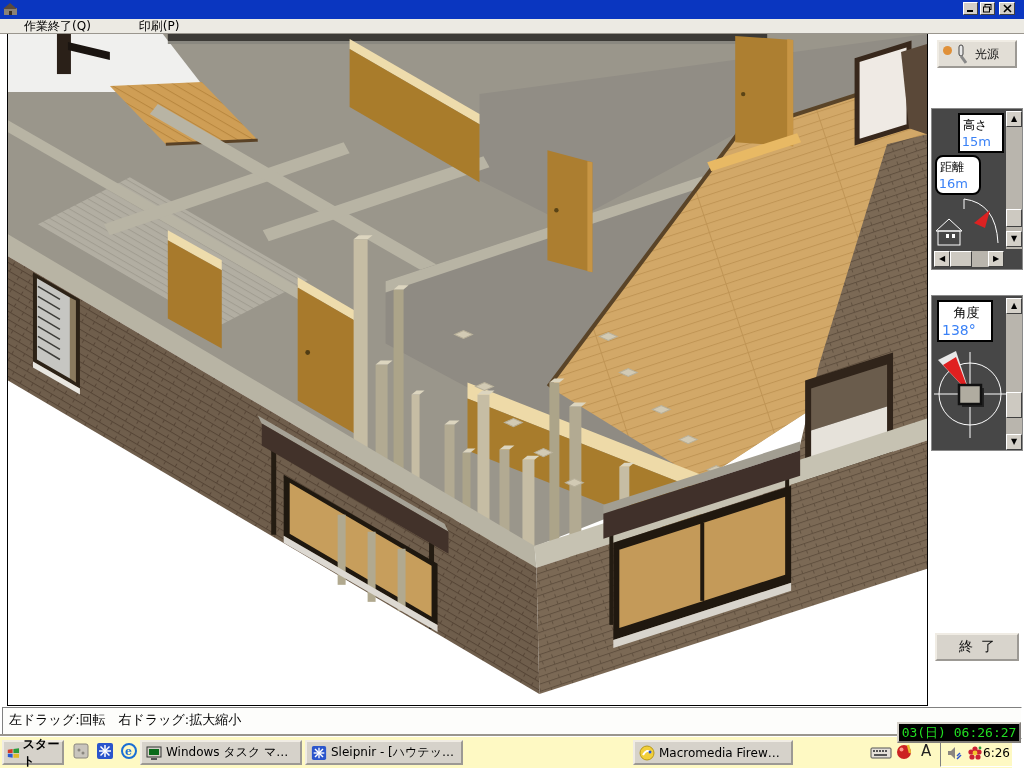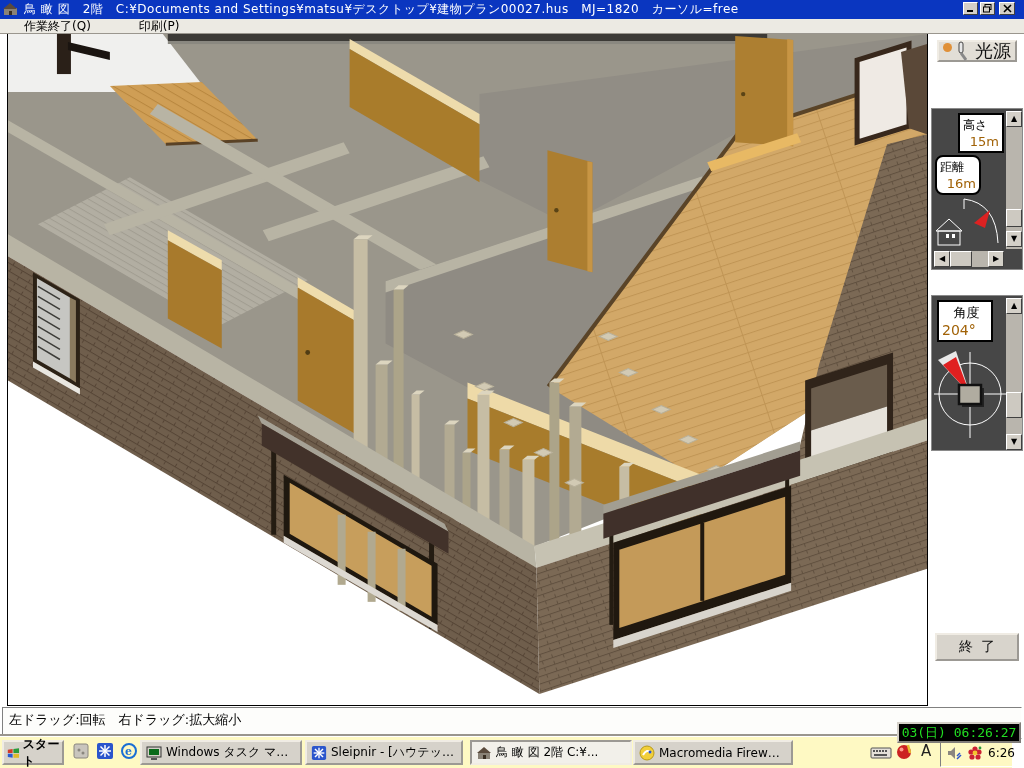--- a/index.html
+++ b/index.html
@@ -24,34 +24,34 @@
     font-size:12px; color:#000; }
   .menu-item { padding:0 24px; height:14px; line-height:14px; }
 
   
   #canvas { left:7px; top:34px; width:921px; height:672px; background:#fff;
     border-left:1px solid #000; border-right:1px solid #000; border-bottom:1px solid #000; }
   #scene { width:100%; height:100%; display:block; }
 
   
   #sidebar { left:929px; top:34px; width:95px; height:672px; background:#fff; }
-  #light-btn { left:8px; top:6px; width:80px; height:22px; background:#e2ded6;
-    border:2px outset #f0ece4; display:flex; align-items:center; font-size:18px; color:#111; }
+  #light-btn { left:8px; top:6px; width:80px; height:28px; background:#e2ded6;
+    border:2px outset #f0ece4; display:flex; align-items:center; font-size:12px; color:#111; }
   #light-dot { width:9px; height:9px; border-radius:50%; background:#e09038; margin:0 3px 8px 4px; }
   #light-label { margin-left:8px; }
 
   .panel { background:#474747; border:1px solid #8a8a8a; }
   #hd-panel { left:2px; top:74px; width:92px; height:162px; }
   #angle-panel { left:2px; top:261px; width:92px; height:156px; }
   .vbox { background:#fff; border:2px solid #000; color:#000; }
   #height-box { left:26px; top:4px; width:46px; height:40px; }
   #dist-box { left:3px; top:46px; width:46px; height:40px;border-radius:8px; }
   #angle-box { left:5px; top:4px; width:56px; height:42px; }
   .vbox .lab { font-size:12px; padding:2px 0 0 3px; }
-  .vbox .val { font-size:13px; color:#a16207; text-align:right; padding-right:3px; }
+  .vbox .val { font-size:13px; color:#3b82f6; text-align:right; padding-right:11px; }
   #angle-box .lab { font-size:13px;text-align:center; }
   #angle-box .val { font-size:14px; text-align:left; padding-left:3px; }
 
   .sbtn { background:#d4d0c8; border:1px solid; border-color:#fff #404040 #404040 #fff;
     display:flex; align-items:center; justify-content:center; font-size:8px; color:#000;
     line-height:1; }
   .sthumb { background:#cdc9c1; border:1px solid; border-color:#fff #404040 #404040 #fff; }
   .strack { background:#b9b5ad; }
 
   #exit-btn { left:6px; top:599px; width:84px; height:28px; background:#d8d4cc;
@@ -78,33 +78,32 @@
   .ql-icon { top:5px; width:18px; height:18px; }
   .taskbtn { top:3px; height:25px; background:#d6d2ca; border:2px outset #f0ece4;
     display:flex; align-items:center; font-size:12px; color:#000; overflow:hidden;
     white-space:nowrap; padding:0 4px; }
   .taskbtn.active { border:2px inset #f0ece4; background:#f2f0ea; }
   .taskbtn .ticon { width:16px; height:16px; margin-right:4px; flex:0 0 auto; }
   .taskbtn .tlabel { overflow:hidden; text-overflow:ellipsis; }
   #tray-box { left:940px; top:1px; width:82px; height:29px;
     border:1px solid; border-color:#808080 #fff #fff #808080;
     display:flex; align-items:center; }
-  #tray-time { font-size:12px; color:#000; margin-left:5px; }
+  #tray-time { font-size:12px; color:#000; }
   #ime-a { left:921px; top:5px; font-size:15px; color:#222; }
 </style>
 </head>
 <body>
 
 <div id="titlebar" class="abs">
   <svg id="title-icon" viewBox="0 0 15 13">
     <rect x="1" y="5" width="13" height="7" fill="#8a8276"></rect>
     <polygon points="0,6 7,0 14,6" fill="#5a4a3c"></polygon>
     <rect x="6" y="8" width="3" height="4" fill="#3a2e22"></rect>
   </svg>
-  <span id="title-text">鳥 瞰 図　2階　C:¥Documents and Settings¥matsu¥デスクトップ¥建物プラン00027.hus　MJ=1820　カーソル=free</span>
   <div id="win-buttons">
     <div class="winbtn">
       <svg width="9" height="9" viewBox="0 0 9 9">
           <rect x="1" y="6" width="6" height="2" fill="#000"></rect>
         </svg>
     </div>
     <div class="winbtn">
       <svg width="9" height="9" viewBox="0 0 9 9">
         <rect x="2" y="0.5" width="6" height="5" fill="none" stroke="#000"></rect>
         <rect x="0.5" y="3" width="6" height="5" fill="#d4d0c8" stroke="#000"></rect>
@@ -365,21 +364,21 @@
     <div class="abs sbtn" style="left:74px;top:122px;width:16px;height:16px">▼</div>
     <div class="abs strack" style="left:2px;top:142px;width:70px;height:16px"></div>
     <div class="abs sbtn" style="left:2px;top:142px;width:16px;height:16px">◀</div>
     <div class="abs sthumb" style="left:18px;top:142px;width:22px;height:16px"></div>
     <div class="abs sbtn" style="left:56px;top:142px;width:16px;height:16px">▶</div>
   </div>
 
   <div id="angle-panel" class="abs panel">
     <div id="angle-box" class="abs vbox">
       <div class="lab">角度</div>
-      <div class="val">204°</div>
+      <div class="val">138°</div>
     </div>
     <svg class="abs" style="left:2px;top:50px" width="72" height="100" viewBox="0 0 72 100">
       <circle cx="36" cy="48" r="31" fill="none" stroke="#fff"></circle>
       <line x1="-6" y1="48" x2="78" y2="48" stroke="#fff"></line>
       <line x1="36" y1="6" x2="36" y2="92" stroke="#fff"></line>
       <polygon points="36,48 4,14 22,5" fill="#e8e8e8"></polygon>
       <polygon points="36,48 9,19 22,11" fill="#e02020"></polygon>
       <rect x="28" y="42" width="22" height="19" fill="#222"></rect>
       <rect x="25" y="39" width="22" height="19" fill="#b0aca0" stroke="#111" stroke-width="2.5"></rect>
     </svg>
@@ -446,28 +445,20 @@
       <g stroke="#fff" stroke-width="1.5">
           <line x1="9" y1="3" x2="9" y2="15"></line>
           <line x1="3" y1="9" x2="15" y2="9"></line>
       <line x1="4.5" y1="4.5" x2="13.5" y2="13.5"></line>
           <line x1="13.5" y1="4.5" x2="4.5" y2="13.5"></line>
         </g>
     </svg>
     <span class="tlabel">Sleipnir - [ハウテックHP]</span>
   </div>
 
-  <div class="abs taskbtn active" style="left:470px;width:162px">
-    <svg class="ticon" viewBox="0 0 16 16">
-      <rect x="2" y="7" width="12" height="7" fill="#8a8276"></rect>
-      <polygon points="1,8 8,2 15,8" fill="#5a4a3c"></polygon>
-        <rect x="7" y="10" width="3" height="4" fill="#3a2e22"></rect>
-    </svg>
-    <span class="tlabel">鳥 瞰 図  2階  C:¥...</span>
-  </div>
 
   <div class="abs taskbtn" style="left:633px;width:160px">
     <svg class="ticon" viewBox="0 0 16 16">
       <circle cx="8" cy="8" r="7" fill="#f2cf3a" stroke="#b89a1a"></circle>
       <path d="M4,10 Q8,3 12,8" stroke="#fff" stroke-width="2" fill="none"></path>
       <circle cx="11" cy="7" r="1.5" fill="#2a55cc"></circle>
     </svg>
     <span class="tlabel">Macromedia Fireworks ...</span>
   </div>
 

